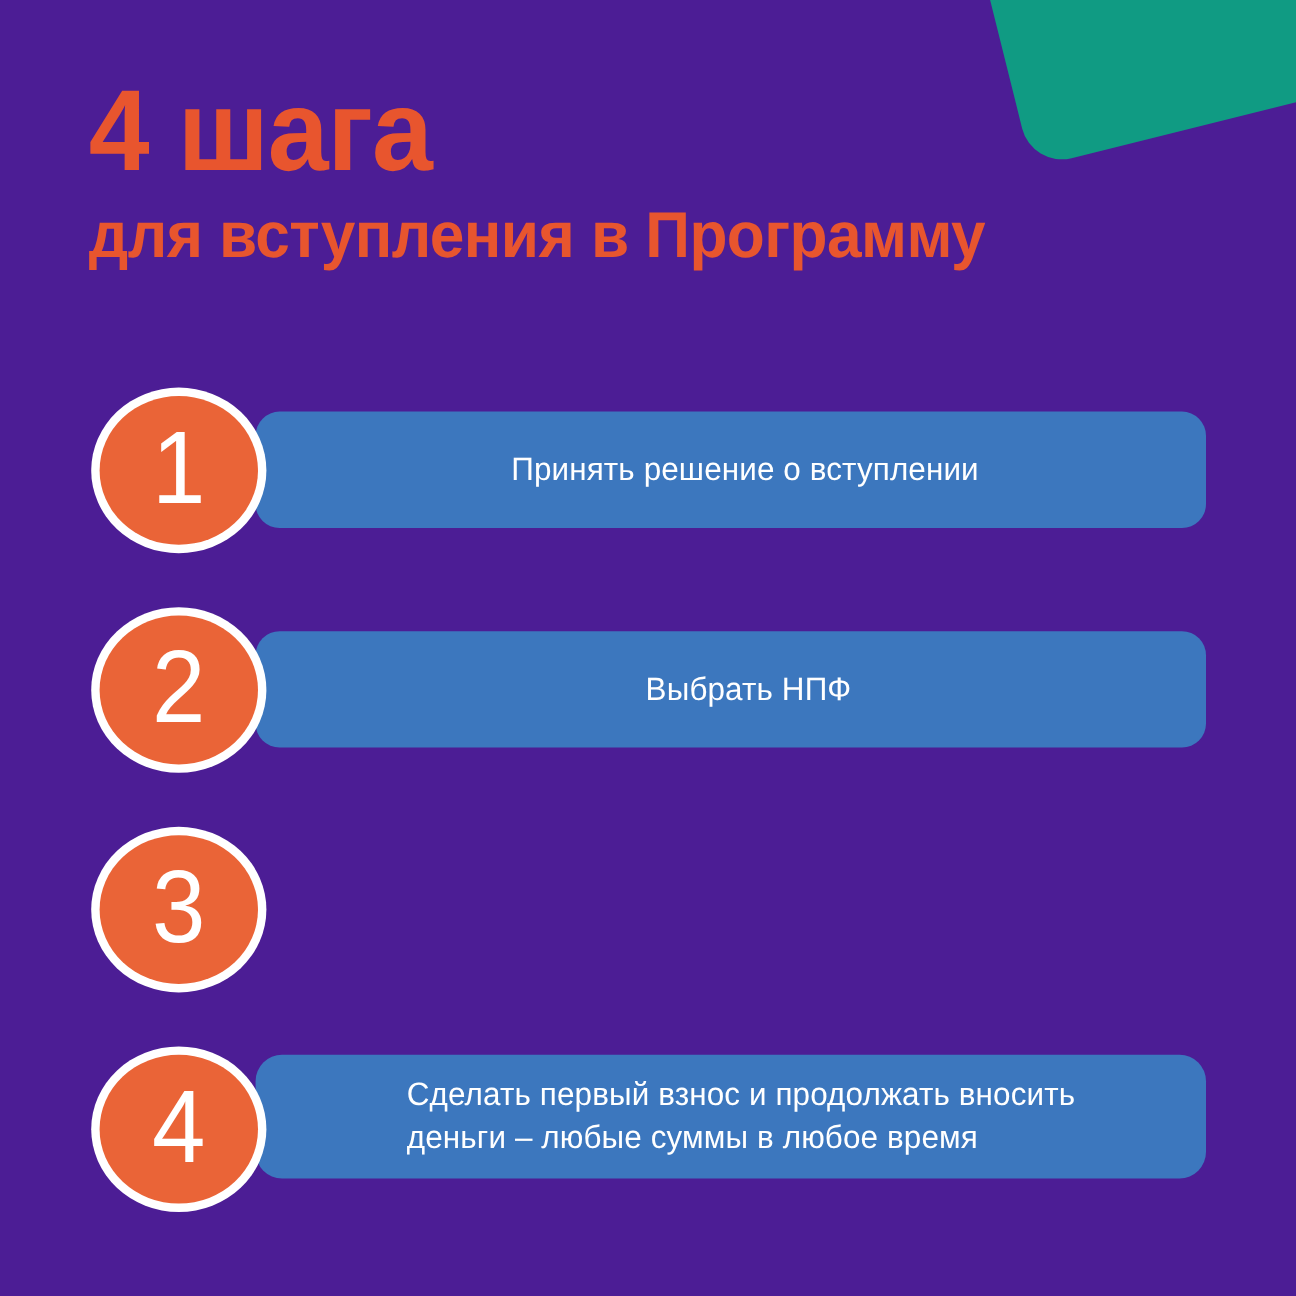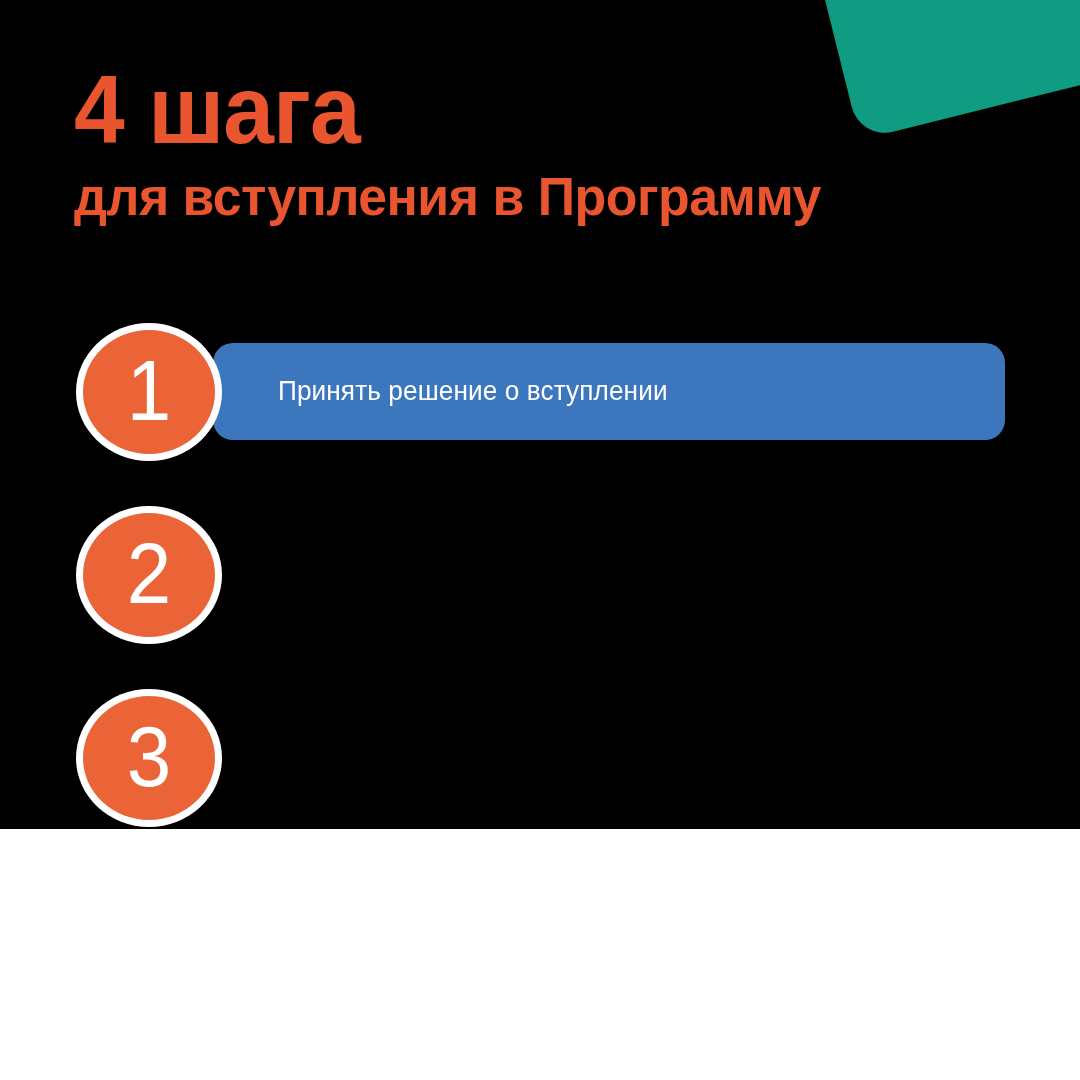--- a/index.html
+++ b/index.html
@@ -8,22 +8,22 @@
     padding: 0;
     background: #ffffff;
   }
   body {
     font-family: "Liberation Sans", "DejaVu Sans", sans-serif;
   }
 
   .poster {
     position: relative;
     width: 1080px;
-    height: 829px;
-    background: #000000;
+    height: 1080px;
+    background: #4c1d95;
     overflow: hidden;
   }
 
   
   .green-shape {
     position: absolute;
     left: 860px;
     top: -190px;
     width: 420px;
     height: 330px;
@@ -84,20 +84,21 @@
     left: 213px;
     top: 25px;
     width: 792px;
     height: 97px;
     background: #3C77BE;
     border-radius: 20px;
     display: flex;
     align-items: center;
     box-sizing: border-box;
     padding: 0 30px 0 65px;
+    justify-content: center;
   }
   .step-row.tall .step-bar {
     top: 12px;
     height: 103px;
     border-radius: 22px;
   }
 
   .step-text {
     color: #FFFFFF;
     font-family: "Liberation Sans", "DejaVu Sans", sans-serif;
@@ -156,31 +157,38 @@
     <div class="step-row">
       <div class="step-bar">
         <span class="step-text">Принять решение о вступлении</span>
       </div>
       <div class="step-badge">
         <span class="step-number">1</span>
       </div>
     </div>
 
     <div class="step-row">
+      <div class="step-bar">
+        <span class="step-text">Выбрать НПФ</span>
+      </div>
       <div class="step-badge">
         <span class="step-number">2</span>
       </div>
     </div>
 
     <div class="step-row">
       <div class="step-badge">
         <span class="step-number">3</span>
       </div>
     </div>
 
     <div class="step-row tall">
+      <div class="step-bar">
+        <span class="step-text">Сделать первый взнос и продолжать вносить
+деньги – любые суммы в любое время</span>
+      </div>
       <div class="step-badge">
         <span class="step-number">4</span>
       </div>
     </div>
 
   </div>
 </div>
 
 </body></html>

